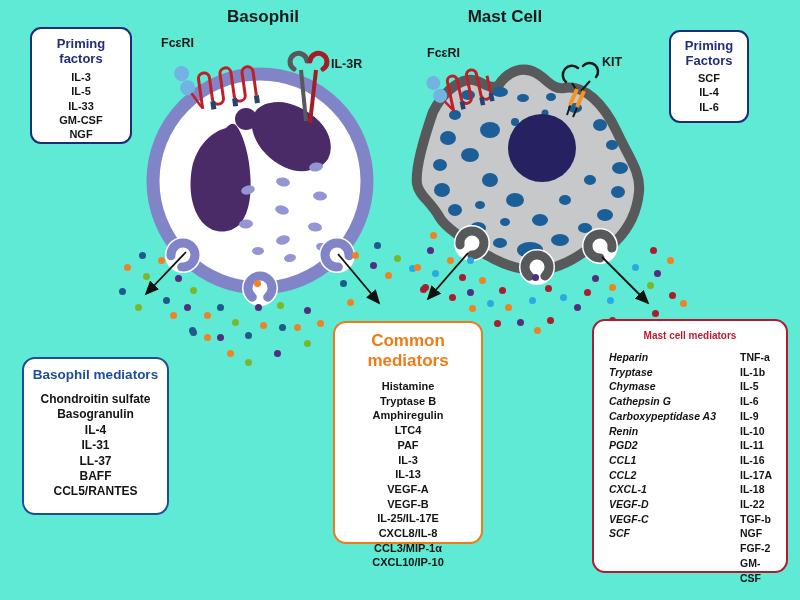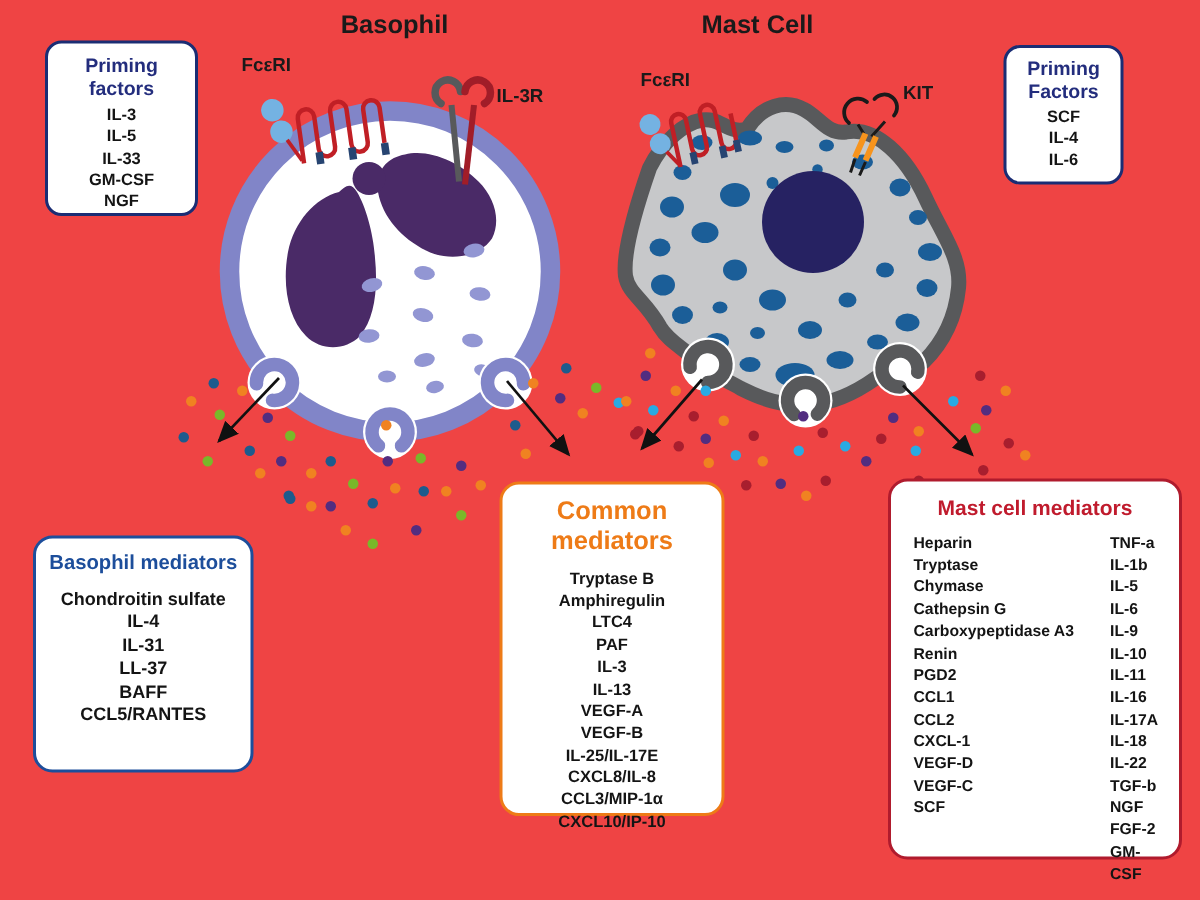--- a/index.html
+++ b/index.html
@@ -1,16 +1,16 @@
 <!DOCTYPE html>
 <html><head>
 <meta charset="utf-8">
 <style>
   html,body{margin:0;padding:0;background:#ffffff;}
-  .canvas{position:relative;width:800px;height:600px;background:#ef4444;overflow:hidden;
+  .canvas{position:relative;width:800px;height:600px;background:#5eead4;overflow:hidden;
           font-family:"Liberation Sans",sans-serif;}
   .layer-svg{position:absolute;left:0;top:0;z-index:1;}
   #particles{position:absolute;left:0;top:0;width:800px;height:600px;z-index:2;pointer-events:none;}
   .dot{position:absolute;width:7px;height:7px;border-radius:50%;}
   .cell-title{position:absolute;z-index:3;font-size:17px;font-weight:bold;color:#1a1a1a;
               width:130px;text-align:center;}
   .rlabel{position:absolute;z-index:3;font-size:12.5px;font-weight:bold;color:#1a1a1a;}
   .box{position:absolute;z-index:3;background:#ffffff;border:2.5px solid #1b2d74;
        border-radius:11px;box-sizing:border-box;text-align:center;}
   .box-title{font-weight:bold;}
@@ -21,23 +21,23 @@
   #priming-right{left:669px;top:30px;width:80px;height:93px;}
   #priming-right .box-title{color:#232d7d;font-size:13px;line-height:15px;padding:6px 6px 0 6px;}
   #priming-right .list{font-size:11px;line-height:14.4px;padding-top:3px;}
   #basophil-box{left:22px;top:321px;width:147px;height:158px;border-color:#1d4e9b;border-radius:13px;margin-top:36px;}
   #basophil-box .box-title{color:#1d4e9b;font-size:13.5px;padding-top:8px;}
   #basophil-box .list{font-size:12px;line-height:15.4px;padding-top:10px;}
   #common-box{left:333px;top:321px;width:150px;height:223px;border-color:#ee7b17;border-radius:13px;}
   #common-box .box-title{color:#ee7b17;font-size:17px;padding-top:8px;}
   #common-box .list{font-size:11px;line-height:14.7px;padding-top:8px;}
   #mast-box{left:592px;top:319px;width:196px;height:254px;border-color:#b01b2d;border-radius:13px;}
-  #mast-box .box-title{color:#c01b2d;font-size:14px;padding-top:9px;}
+  #mast-box .box-title{color:#c01b2d;font-size:10px;padding-top:9px;}
   #mast-box .cols{display:flex;text-align:left;padding:9px 6px 0 15px;}
-  #mast-box .col1{flex:0 0 131px;}
+  #mast-box .col1{flex:0 0 131px;font-style:italic;}
   #mast-box .col2{flex:1;}
   #mast-box .list{font-size:10.5px;line-height:14.7px;padding-top:0;}
 </style>
 </head>
 <body>
 
 <div class="canvas">
 
   <svg class="layer-svg" width="800" height="600" viewBox="0 0 800 600">
     <defs>
@@ -276,31 +276,33 @@
         <div>SCF</div>
         <div>IL-4</div>
         <div>IL-6</div>
       </div>
   </div>
 
   <div class="box" id="basophil-box">
     <div class="box-title">Basophil mediators</div>
     <div class="list">
         <div>Chondroitin sulfate</div>
+        <div>Basogranulin</div>
         <div>IL-4</div>
         <div>IL-31</div>
         <div>LL-37</div>
         <div>BAFF</div>
         <div>CCL5/RANTES</div>
       </div>
   </div>
 
   <div class="box" id="common-box">
     <div class="box-title">Common mediators</div>
     <div class="list">
+        <div>Histamine</div>
         <div>Tryptase B</div>
         <div>Amphiregulin</div>
         <div>LTC4</div>
         <div>PAF</div>
         <div>IL-3</div>
         <div>IL-13</div>
         <div>VEGF-A</div>
         <div>VEGF-B</div>
         <div>IL-25/IL-17E</div>
         <div>CXCL8/IL-8</div>

